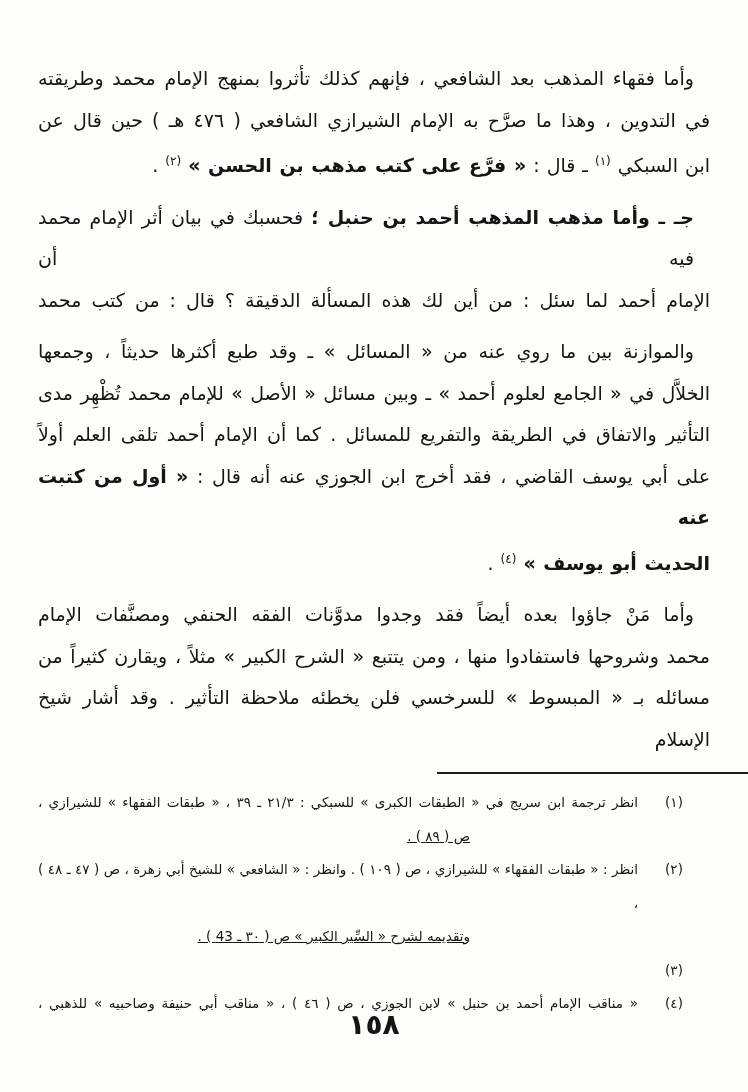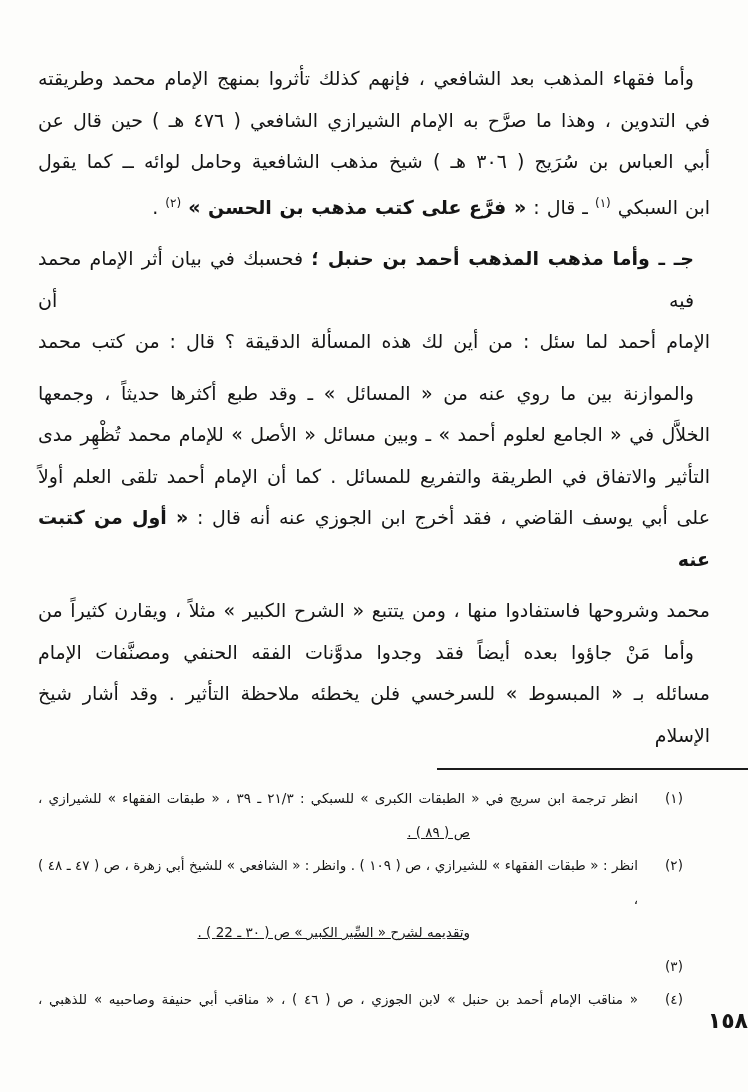--- a/index.html
+++ b/index.html
@@ -37,67 +37,67 @@
   }
   .fn { display:flex; }
   .fn-num { flex:0 0 72px; width:72px; text-align:center; }
   .fn-text { flex:1 1 auto; min-width:0; }
   .fl { text-align:right; }
   .fl.j { text-align:justify; text-align-last:justify; }
   .fl.cont { padding-right:168px;text-decoration:underline; }
   .page-num {
     position:absolute;
     top:1008px; left:0; right:0;
-    text-align:right;
-    font-size:22px;
+    text-align:center;
+    font-size:28px;
     font-weight:bold;
     letter-spacing:5px;
   }
 </style>
 </head>
 <body>
 
 <div class="page">
   <div class="main">
       <div class="para">
         <div class="line j ind"><span>وأما فقهاء المذهب بعد الشافعي ، فإنهم كذلك تأثروا بمنهج الإمام محمد وطريقته</span></div>
         <div class="line j"><span>في التدوين ، وهذا ما صرَّح به الإمام الشيرازي الشافعي ( ٤٧٦ هـ ) حين قال عن</span></div>
-        <div class="line j"><span>أبي العباس بن سُرَيج ( ٣٠٦ هـ ) شيخ مذهب الشافعية وحامل لوائه ــ كما يقول</span></div>
         <div class="line"><span>ابن السبكي </span><span class="sup">(١)</span><span> ـ قال : </span><span class="b">« فرَّع على كتب مذهب بن الحسن »</span><span> </span><span class="sup">(٢)</span><span> .</span></div>
       </div>
       <div class="para">
         <div class="line j ind"><span class="b">جـ ـ وأما مذهب المذهب أحمد بن حنبل ؛</span><span> فحسبك في بيان أثر الإمام محمد  فيه أن</span></div>
         <div class="line j"><span>الإمام أحمد لما سئل : من أين لك هذه المسألة الدقيقة ؟ قال : من كتب محمد</span></div>
       </div>
       <div class="para">
         <div class="line j ind"><span>والموازنة بين ما روي عنه من « المسائل » ـ وقد طبع أكثرها حديثاً ، وجمعها</span></div>
         <div class="line j"><span>الخلاَّل في « الجامع لعلوم أحمد » ـ وبين مسائل « الأصل » للإمام محمد تُظْهِر مدى</span></div>
         <div class="line j"><span>التأثير والاتفاق في الطريقة والتفريع للمسائل . كما أن الإمام أحمد تلقى العلم أولاً</span></div>
         <div class="line j"><span>على أبي يوسف القاضي ، فقد أخرج ابن الجوزي عنه أنه قال : </span><span class="b">« أول من كتبت عنه</span></div>
+        <div class="line"><span class="b">الحديث أبو يوسف »</span><span> </span><span class="sup">(٤)</span><span> .</span></div>
       </div>
       <div class="para">
+        <div class="line j ind"><span>وأما مَنْ جاؤوا بعده أيضاً فقد وجدوا  مدوَّنات الفقه الحنفي ومصنَّفات الإمام</span></div>
         <div class="line j"><span>محمد وشروحها فاستفادوا منها ، ومن يتتبع « الشرح الكبير » مثلاً ، ويقارن كثيراً من</span></div>
-        <div class="line j ind"><span>وأما مَنْ جاؤوا بعده أيضاً فقد وجدوا  مدوَّنات الفقه الحنفي ومصنَّفات الإمام</span></div>
         <div class="line j"><span>مسائله بـ « المبسوط » للسرخسي فلن يخطئه ملاحظة التأثير . وقد أشار شيخ  الإسلام</span></div>
       </div>
     </div>
   <div class="sep"></div>
   <div class="footnotes">
       <div class="fn">
         <div class="fn-num">(١)</div>
         <div class="fn-text">
           <div class="fl j">انظر ترجمة ابن سريج في « الطبقات الكبرى » للسبكي : ٢١/٣ ـ ٣٩ ، « طبقات الفقهاء » للشيرازي ،</div>
           <div class="fl cont">ص ( ٨٩ ) .</div>
         </div>
       </div>
       <div class="fn">
         <div class="fn-num">(٢)</div>
         <div class="fn-text">
           <div class="fl j">انظر : « طبقات الفقهاء » للشيرازي ، ص ( ١٠٩ ) . وانظر : « الشافعي » للشيخ أبي زهرة ، ص ( ٤٧ ـ ٤٨ ) ،</div>
-          <div class="fl cont">وتقديمه لشرح « السِّير الكبير » ص ( ٣٠ ـ 22 ) .</div>
+          <div class="fl cont">وتقديمه لشرح « السِّير الكبير » ص ( ٣٠ ـ 43 ) .</div>
         </div>
       </div>
       <div class="fn">
         <div class="fn-num">(٣)</div>
       </div>
       <div class="fn">
         <div class="fn-num">(٤)</div>
         <div class="fn-text">
           <div class="fl j">« مناقب الإمام أحمد بن حنبل » لابن الجوزي ، ص ( ٤٦ ) ، « مناقب أبي حنيفة وصاحبيه » للذهبي ،</div>
         </div>

